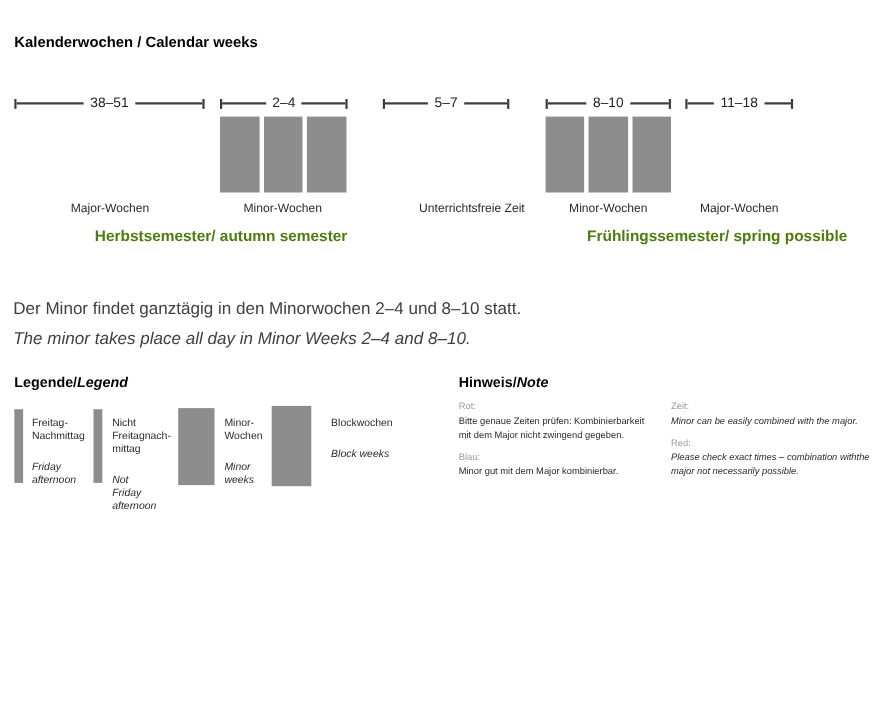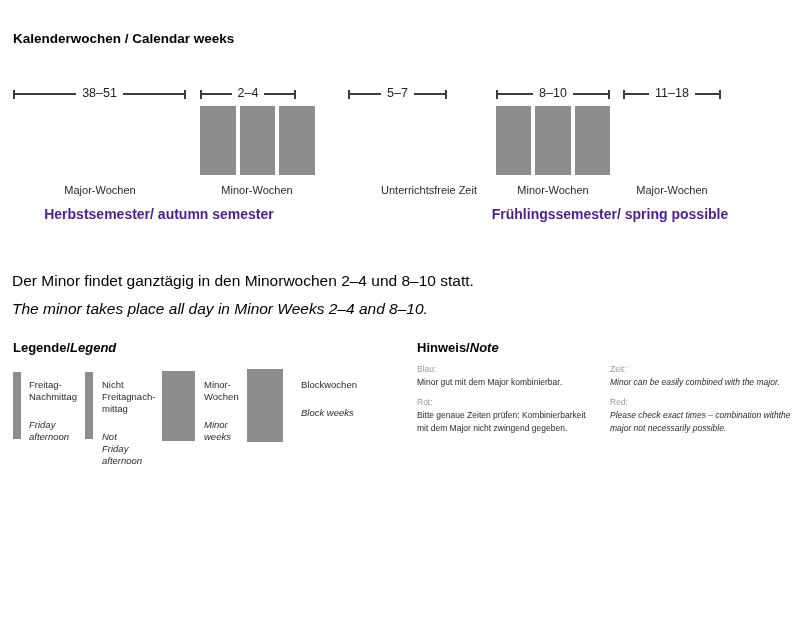--- a/index.html
+++ b/index.html
@@ -76,30 +76,31 @@
     white-space: nowrap;
   }
 
   
   .semester {
     position: absolute;
     top: 206px;
     transform: translateX(-50%);
     font-size: 14px;
     font-weight: bold;
-    color: #4c1d95;
-    white-space: nowrap;
+    color: #4d7c0f;
+    white-space: nowrap;
+    margin-left: 42px;
   }
 
   
   .desc {
     position: absolute;
     left: 12px;
     font-size: 15.5px;
-    color: #000000;
+    color: #404040;
     white-space: nowrap;
   }
   .desc.de { top: 272px; }
   .desc.en { top: 300px; font-style: italic; }
 
   
   .section-title {
     position: absolute;
     top: 340px;
     font-size: 13px;
@@ -157,28 +158,28 @@
 
   <div class="page-title">Kalenderwochen / Calendar weeks</div>
 
   <div class="bracket" style="left:13px;width:173px">
     <span class="tick"></span>
     <span class="bline"></span>
     <span class="blabel">38–51</span>
     <span class="bline"></span>
     <span class="tick"></span>
   </div>
-  <div class="bracket" style="left:200px;width:96px">
+  <div class="bracket" style="left:200px;width:116px">
     <span class="tick"></span>
     <span class="bline"></span>
     <span class="blabel">2–4</span>
     <span class="bline"></span>
     <span class="tick"></span>
   </div>
-  <div class="bracket" style="left:348px;width:99px">
+  <div class="bracket" style="left:348px;width:115px">
     <span class="tick"></span>
     <span class="bline"></span>
     <span class="blabel">5–7</span>
     <span class="bline"></span>
     <span class="tick"></span>
   </div>
   <div class="bracket" style="left:496px;width:114px">
     <span class="tick"></span>
     <span class="bline"></span>
     <span class="blabel">8–10</span>
@@ -251,28 +252,28 @@
     <div class="de">Blockwochen</div>
     <div class="en">Block weeks</div>
   </div>
 
   <div class="section-title" style="left:417px">
     <span>Hinweis/</span><span class="it">Note</span>
   </div>
 
   <div class="note-col de" style="left:417px;width:195px">
     <div class="note-entry">
-      <div class="color-label">Blau:</div>
-      <div class="note-text">Minor gut mit dem Major kombinierbar.</div>
-    </div>
-    <div class="note-entry">
       <div class="color-label">Rot:</div>
       <div class="note-text">Bitte genaue Zeiten prüfen: Kombinierbarkeit
 mit dem Major nicht zwingend gegeben.</div>
     </div>
+    <div class="note-entry">
+      <div class="color-label">Blau:</div>
+      <div class="note-text">Minor gut mit dem Major kombinierbar.</div>
+    </div>
   </div>
 
   <div class="note-col en" style="left:610px;width:182px">
     <div class="note-entry">
       <div class="color-label">Zeit:</div>
       <div class="note-text">Minor can be easily combined with the major.</div>
     </div>
     <div class="note-entry">
       <div class="color-label">Red:</div>
       <div class="note-text">Please check exact times – combination withthe

